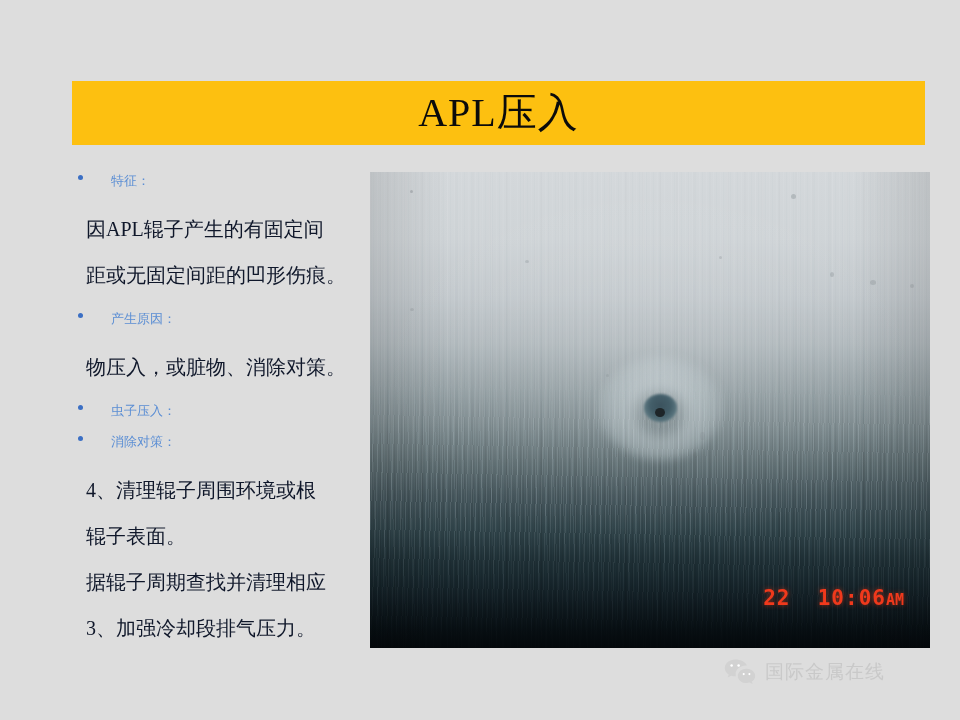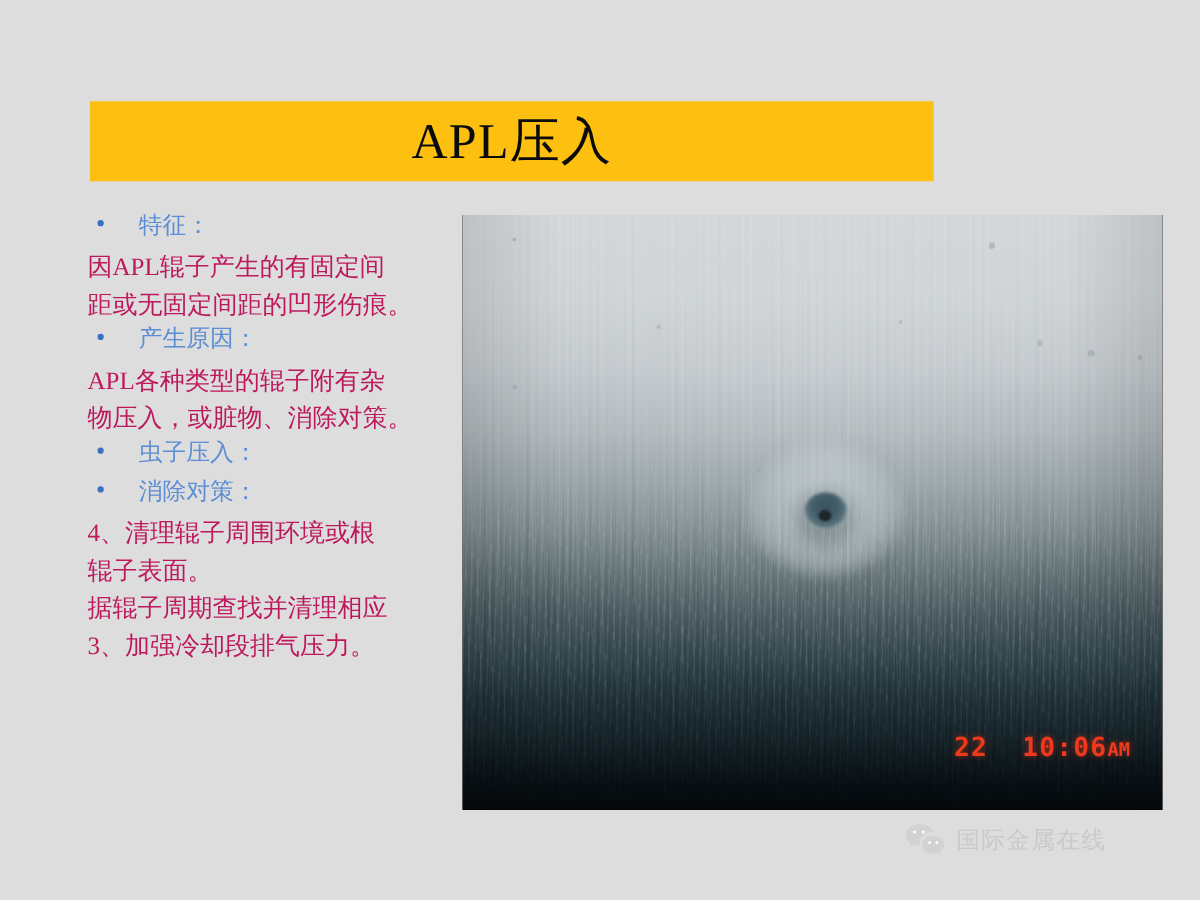--- a/index.html
+++ b/index.html
@@ -21,21 +21,21 @@
     width: 960px;
     height: 720px;
     background: #dddddd;
   }
 
   
   #title-banner {
     position: absolute;
     left: 72px;
     top: 81px;
-    width: 675px;
+    width: 853px;
     height: 64px;
     background: #fdc010;
     display: flex;
     align-items: center;
     justify-content: center;
     box-sizing: border-box;
   }
   #title-text {
     font-family: "Liberation Serif", "DejaVu Serif", serif;
     font-size: 40px;
@@ -64,31 +64,31 @@
     border-radius: 50%;
     background: #3b6fc4;
     margin-right: 28px;
     margin-left: 8px;
     position: relative;
     top: -5px;
     flex: 0 0 auto;
   }
   .bullet-label {
     color: #5b8ed4;
-    font-size: 19px;
+    font-size: 13px;
     font-family: "Liberation Serif", "DejaVu Serif", serif;
     line-height: 26px;
     white-space: nowrap;
   }
   .para {
-    color: #be185d;
+    color: #0f172a;
     font-size: 20px;
     line-height: 30px;
     font-family: "Liberation Serif", "DejaVu Serif", serif;
-    margin: 0;
+    margin: 16px;
     letter-spacing: 0px;
   }
 
   
   #photo {
     position: absolute;
     left: 370px;
     top: 172px;
     width: 560px;
     height: 476px;
@@ -273,21 +273,20 @@
       <span class="bullet-dot"></span>
       <span class="bullet-label">特征：</span>
     </div>
     <p class="para">因APL辊子产生的有固定间</p>
     <p class="para">距或无固定间距的凹形伤痕。</p>
 
     <div class="bullet-head">
       <span class="bullet-dot"></span>
       <span class="bullet-label">产生原因：</span>
     </div>
-    <p class="para">APL各种类型的辊子附有杂</p>
     <p class="para">物压入，或脏物、消除对策。</p>
 
     <div class="bullet-head">
       <span class="bullet-dot"></span>
       <span class="bullet-label">虫子压入：</span>
     </div>
 
     <div class="bullet-head">
       <span class="bullet-dot"></span>
       <span class="bullet-label">消除对策：</span>

